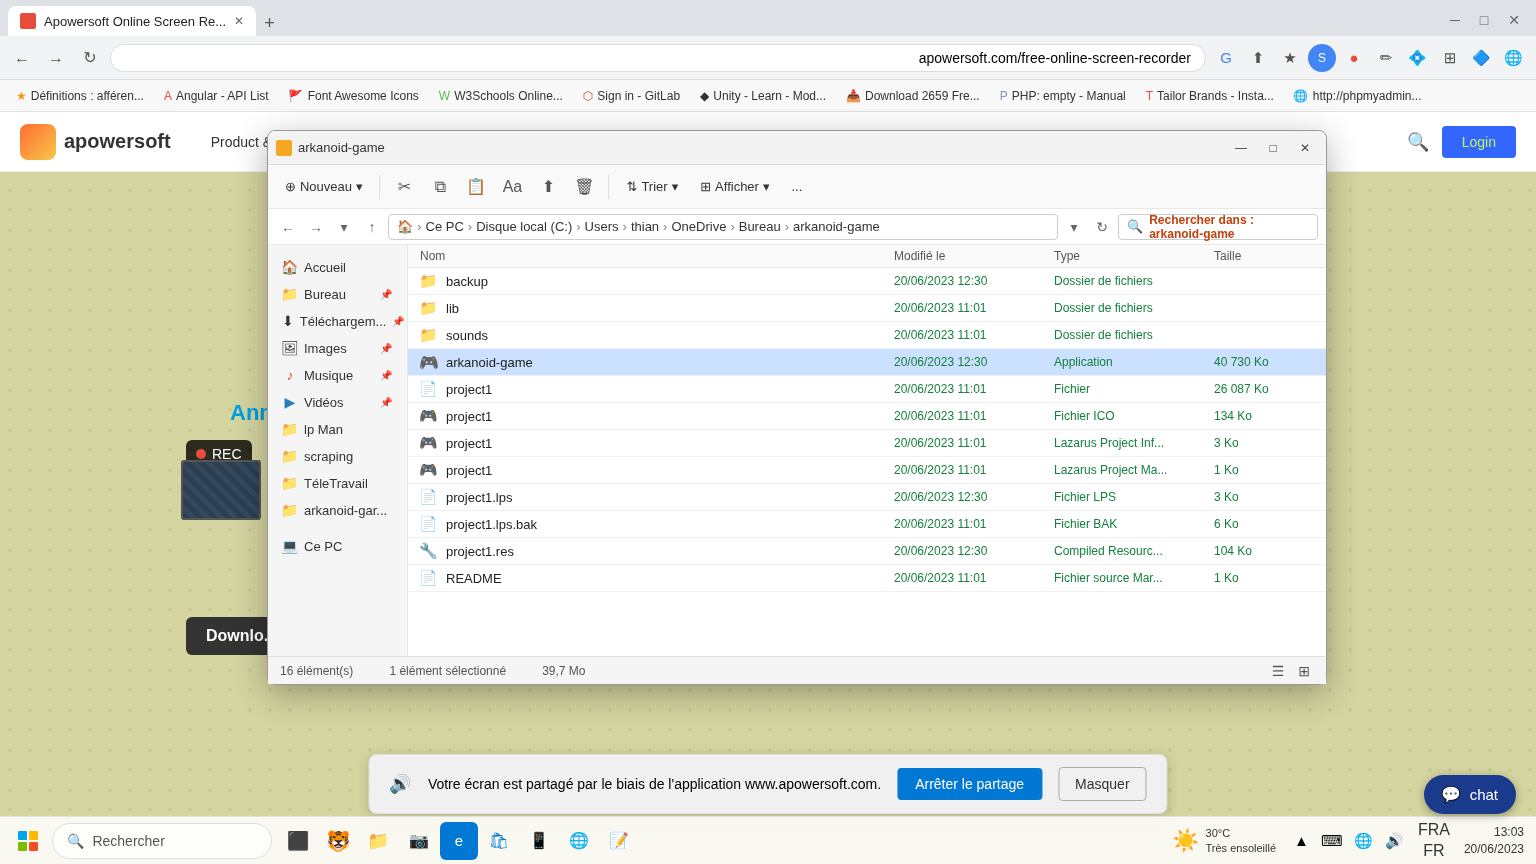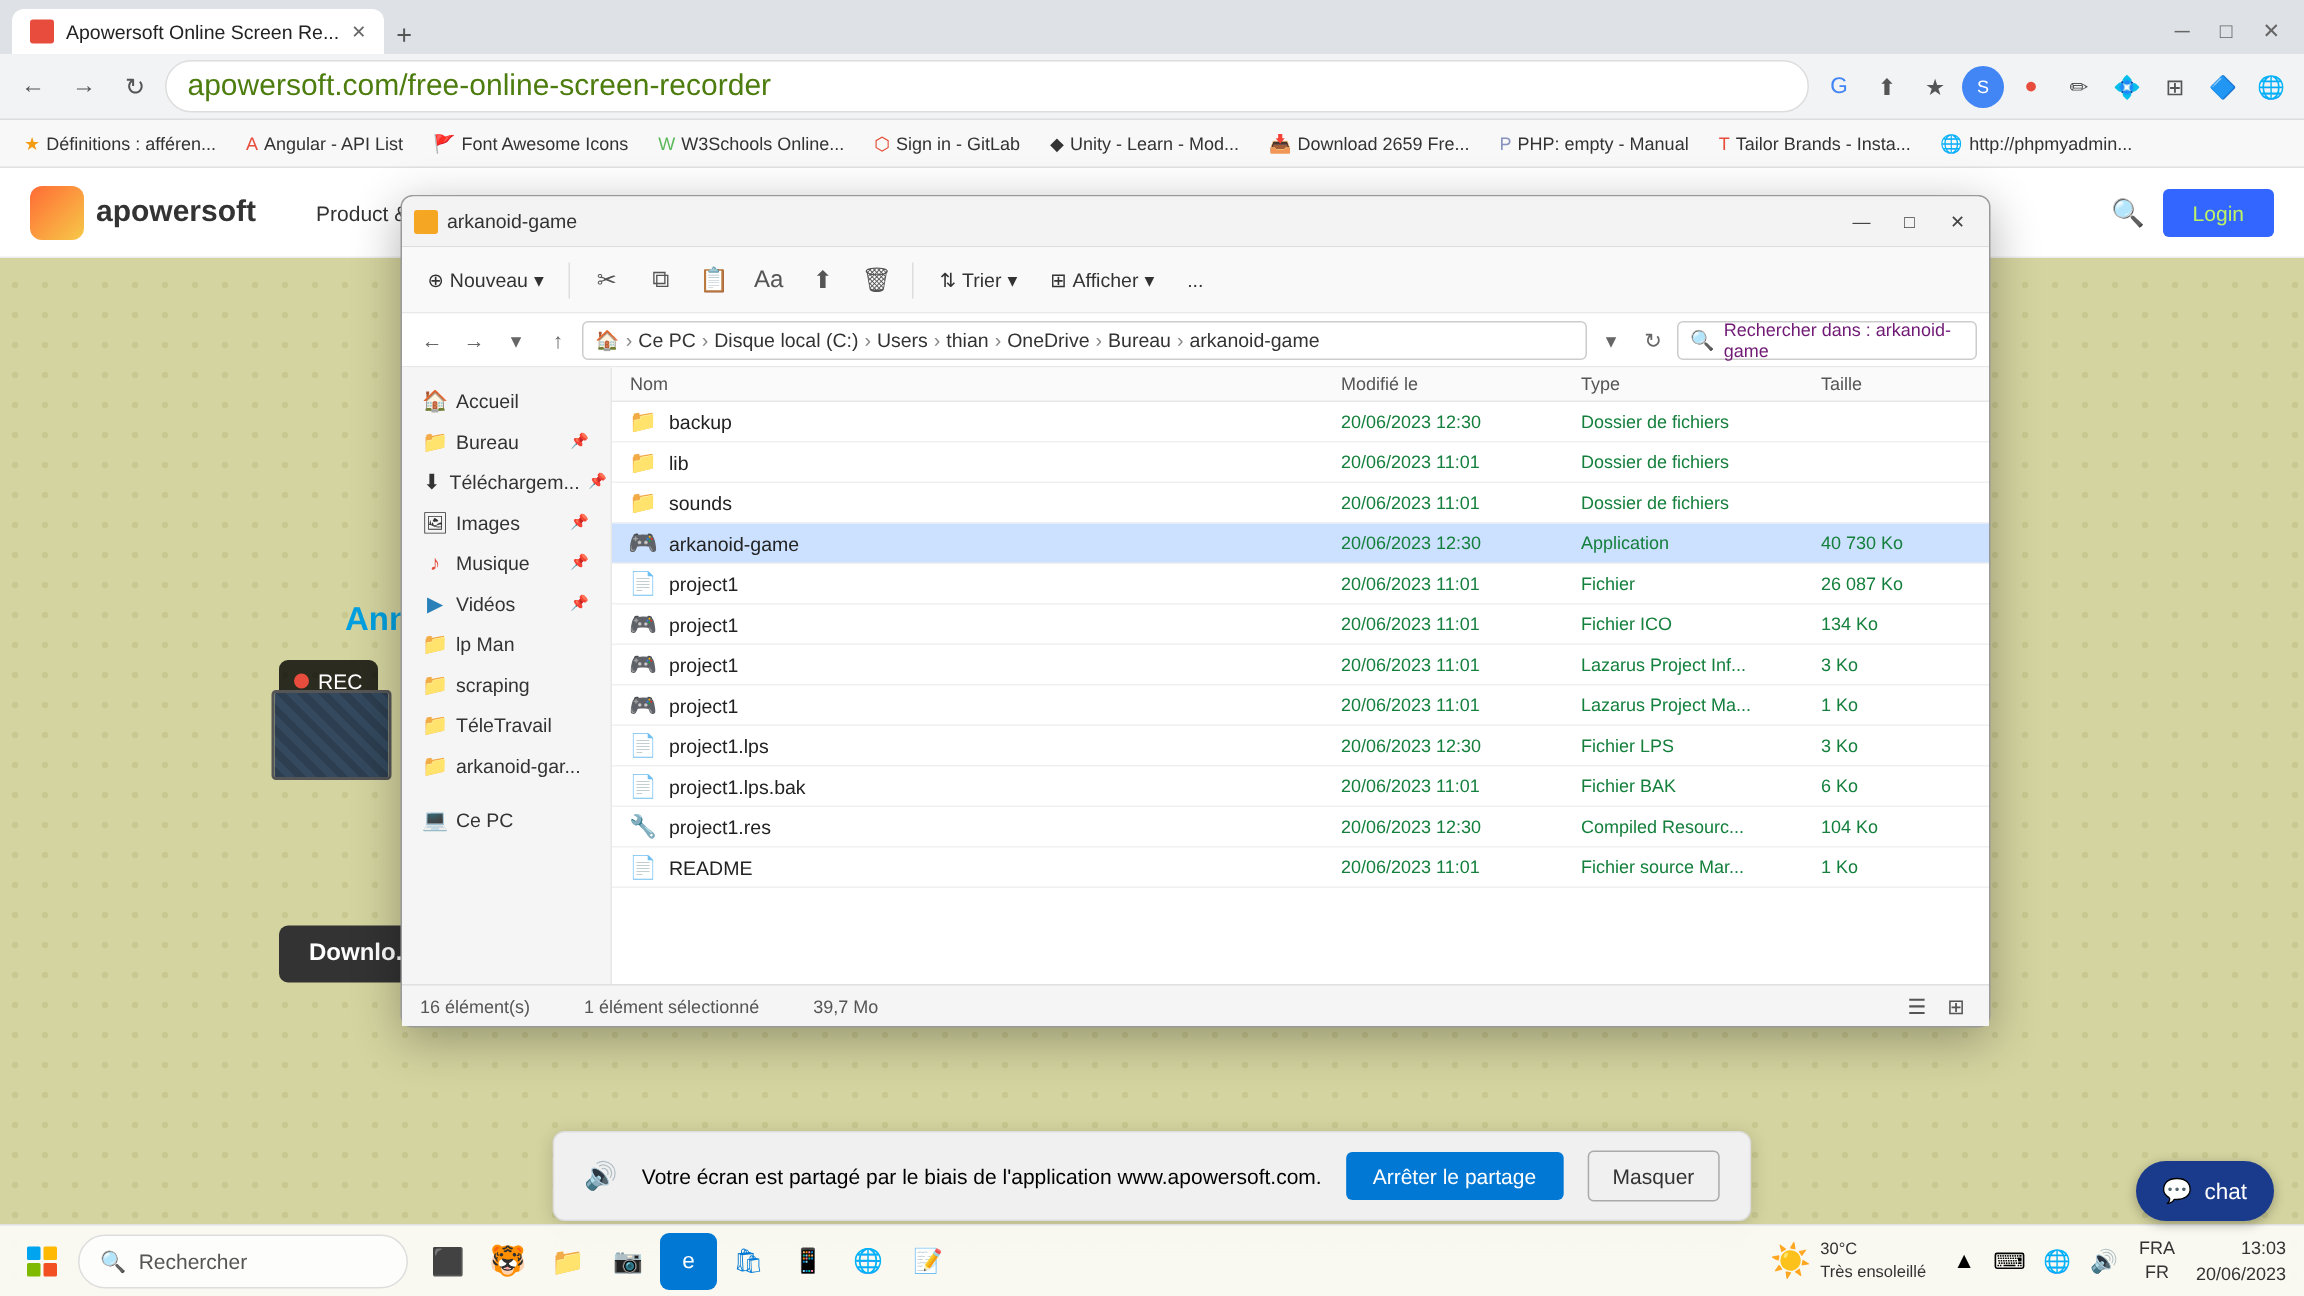--- a/index.html
+++ b/index.html
@@ -104,23 +104,24 @@
       cursor: pointer;
       border-radius: 50%;
       font-size: 16px;
     }
     .address-input {
       flex: 1;
       background: #fff;
       border: 1px solid #ddd;
       border-radius: 20px;
       padding: 5px 14px;
-      font-size: 20px;
-      color: #4d7c0f;
+      font-size: 14px;
+      color: #000000;
       outline: none;
+      text-align: right;
     }
     .browser-icons {
       display: flex;
       gap: 4px;
       align-items: center;
     }
     .browser-icon {
       width: 28px;
       height: 28px;
       display: flex;
@@ -698,21 +699,21 @@
       font-size: 12px;
       color: #333;
       line-height: 1.4;
       cursor: pointer;
       padding: 0 4px;
     }
     .lang-indicator {
       display: flex;
       flex-direction: column;
       align-items: center;
-      font-size: 12px;
+      font-size: 16px;
       color: #333;
       line-height: 1.3;
       padding: 0 4px;
     }
     .weather-widget {
       display: flex;
       align-items: center;
       gap: 6px;
       margin-right: 8px;
     }
@@ -899,21 +900,21 @@
       <span class="breadcrumb-item">Bureau</span>
       <span class="breadcrumb-sep">›</span>
       <span class="breadcrumb-item">arkanoid-game</span>
     </div>
     <div style="display:flex;align-items:center;gap:4px;">
       <div class="exp-nav-btn">▾</div>
       <div class="exp-nav-btn">↻</div>
     </div>
     <div class="search-box">
       <span>🔍</span>
-      <span style="font-size:12px;color:#701a75;">Rechercher dans : arkanoid-game</span>
+      <span style="font-size:12px;color:#c2410c;font-weight:bold;">Rechercher dans : arkanoid-game</span>
     </div>
   </div>
 
   <div class="explorer-body">
 
     <div class="explorer-sidebar">
       <div class="sidebar-item">
         <span class="sidebar-icon">🏠</span>
         <span>Accueil</span>
       </div>

